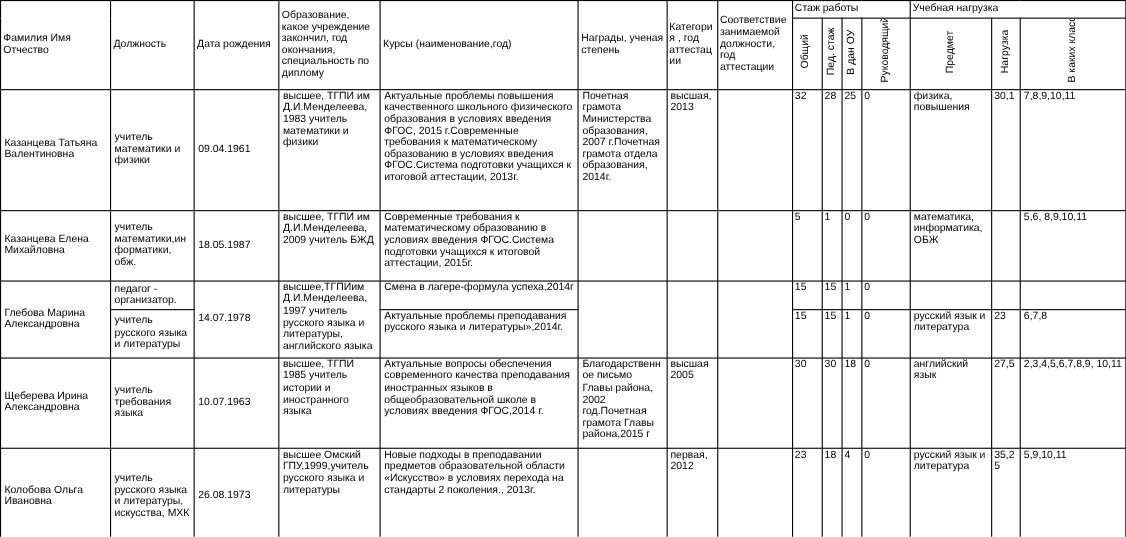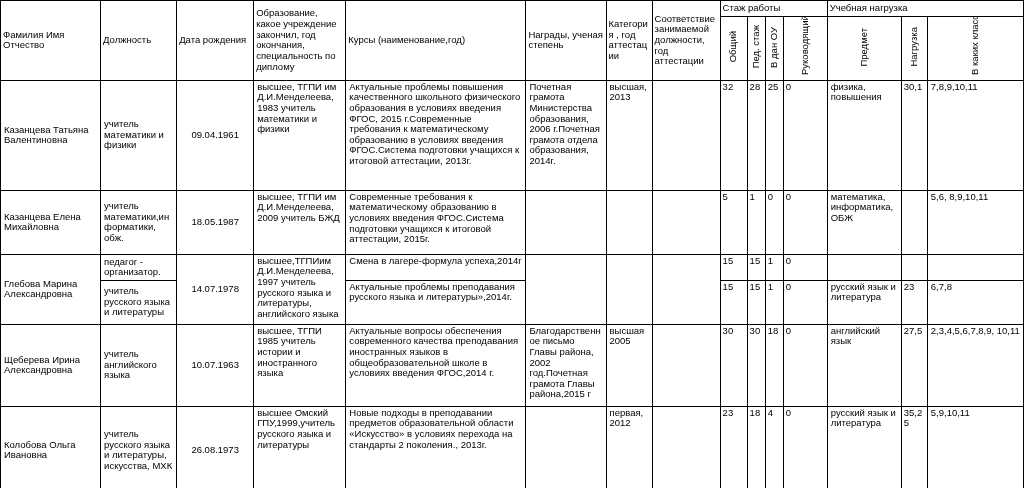--- a/index.html
+++ b/index.html
@@ -1,21 +1,21 @@
 <!DOCTYPE html>
 <html><head>
 <meta charset="utf-8">
 <style>
   html,body{margin:0;padding:0;background:#fff}
   body{width:1024px;height:488px;font-family:"Liberation Sans",sans-serif;color:#000;overflow:hidden}
   table{border-collapse:collapse;table-layout:fixed;width:1024px}
   th,td{border:1px solid #000;font-size:9.5px;line-height:1.12;padding:1px 3px;vertical-align:top;text-align:left;overflow:hidden;word-wrap:break-word}
   th{font-weight:400;vertical-align:middle;padding:1px 2px}
   td.name,td.pos{font-weight:400;vertical-align:middle}
-  td.date{text-align:center;vertical-align:middle}
+  td.date{vertical-align:middle}
   td.num{padding:1px 2px}
   tr.hrow1{height:16px}
   tr.hrow2{height:58px}
   tr.r1{height:110px}
   tr.r2{height:64px}
   tr.r3a{height:26px}
   tr.r3b{height:44px}
   tr.r4{height:82px}
   tr.r5{height:88px}
   .vth{vertical-align:middle;text-align:center;padding:2px 0}
@@ -65,21 +65,21 @@
       <th class="vth"><span class="vert">В каких классах</span></th>
     </tr>
   </thead>
   <tbody>
     <tr class="r1">
       <td class="name">Казанцева Татьяна Валентиновна</td>
       <td class="pos">учитель математики и физики</td>
       <td class="date">09.04.1961</td>
       <td>высшее, ТГПИ им Д.И.Менделеева, 1983 учитель математики и физики</td>
       <td>Актуальные  проблемы повышения качественного школьного физического образования в условиях введения ФГОС, 2015 г.Современные требования к математическому образованию в условиях введения ФГОС.Система подготовки учащихся к итоговой аттестации, 2013г.</td>
-      <td>Почетная грамота Министерства образования, 2006 г.Почетная грамота отдела образования, 2014г.</td>
+      <td>Почетная грамота Министерства образования, 2007 г.Почетная грамота отдела образования, 2014г.</td>
       <td>высшая, 2013</td>
       <td></td>
       <td class="num">32</td>
       <td class="num">28</td>
       <td class="num">25</td>
       <td class="num">0</td>
       <td>физика, повышения</td>
       <td class="num">30,1</td>
       <td>7,8,9,10,11</td>
     </tr>
@@ -123,21 +123,21 @@
       <td class="num">15</td>
       <td class="num">15</td>
       <td class="num">1</td>
       <td class="num">0</td>
       <td>русский язык и литература</td>
       <td class="num">23</td>
       <td>6,7,8</td>
     </tr>
     <tr class="r4">
       <td class="name">Щеберева Ирина Александровна</td>
-      <td class="pos">учитель английского языка</td>
+      <td class="pos">учитель требования языка</td>
       <td class="date">10.07.1963</td>
       <td>высшее, ТГПИ 1985 учитель истории и иностранного языка</td>
       <td>Актуальные вопросы обеспечения современного качества преподавания иностранных языков в общеобразовательной школе в условиях введения ФГОС,2014 г.</td>
       <td>Благодарственное письмо Главы района, 2002 год.Почетная грамота Главы района,2015 г</td>
       <td>высшая 2005</td>
       <td></td>
       <td class="num">30</td>
       <td class="num">30</td>
       <td class="num">18</td>
       <td class="num">0</td>

